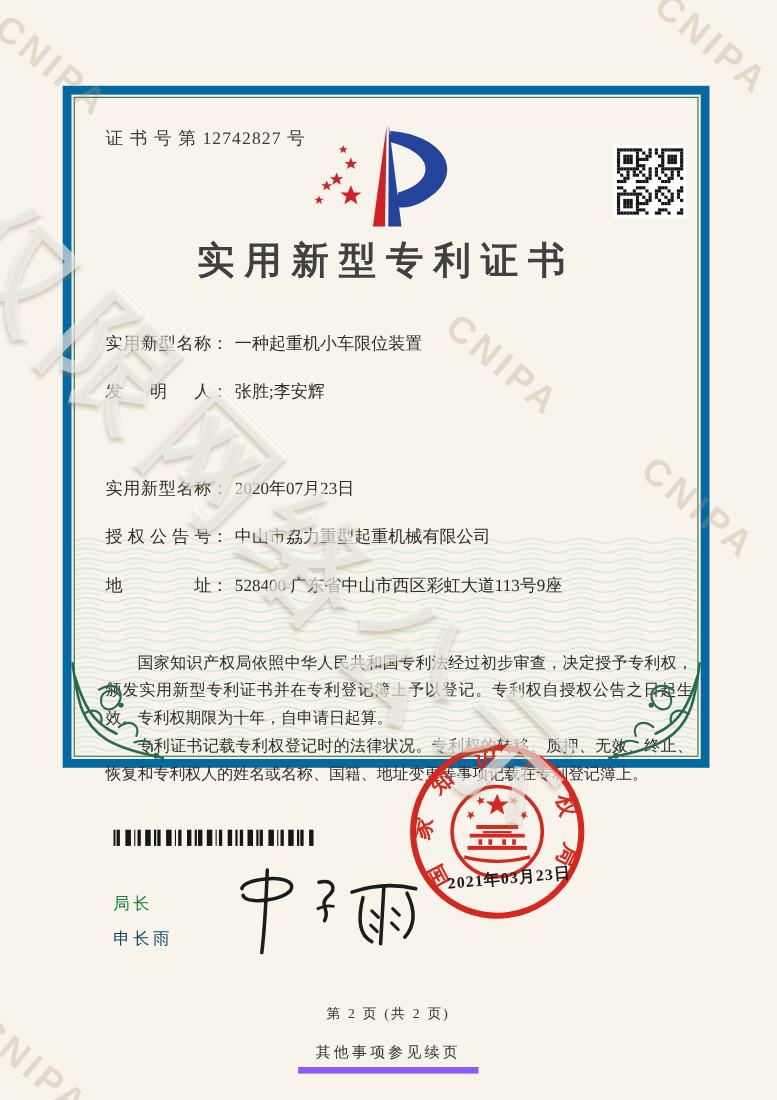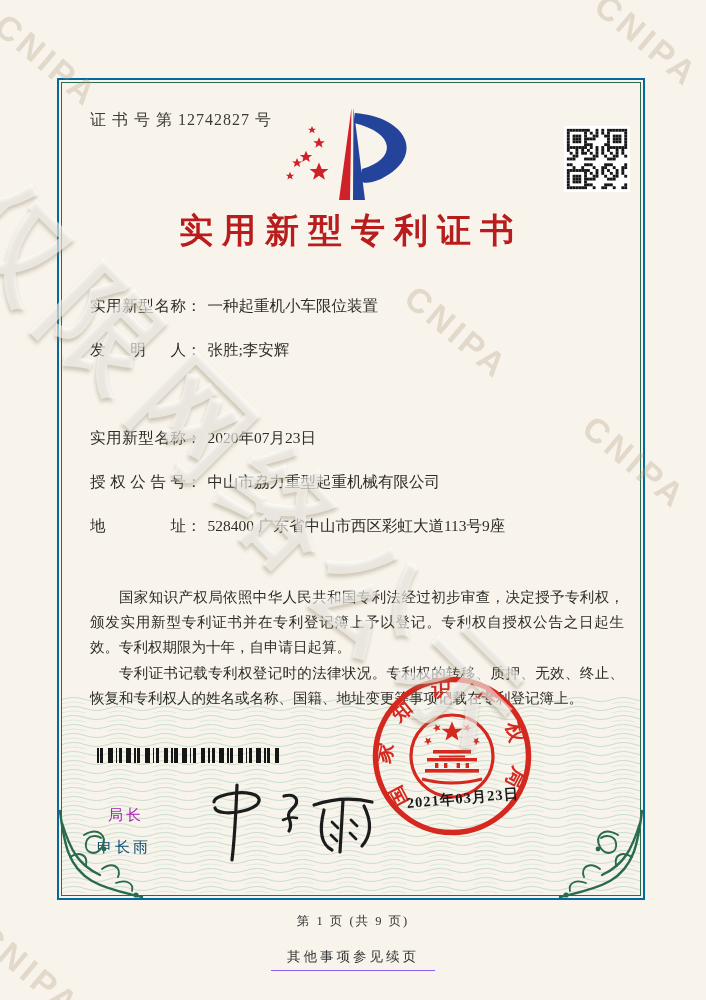--- a/index.html
+++ b/index.html
@@ -3,58 +3,58 @@
 <meta charset="utf-8">
 <style>
   html,body{margin:0;padding:0;}
   body{
     width:706px;height:1000px;position:relative;overflow:hidden;
     background:#f8f4ec;
     font-family:"Liberation Serif","DejaVu Serif",serif;
   }
   
   .frame{
-    position:absolute;left:57px;top:78px;width:588px;height:822px;
-    border:2px solid #0369a1;box-sizing:border-box;background:transparent;
+    position:absolute;left:57px;top:78px;width:588px;height:620px;
+    border:8px solid #0369a1;box-sizing:border-box;background:transparent;
   }
   .frame-inner{position:absolute;inset:2px;border:1px solid #2a6b4e;pointer-events:none;}
   
   .guilloche{position:absolute;left:3px;right:3px;bottom:3px;height:200px;overflow:hidden;}
   .guilloche svg{display:block;width:100%;height:100%;}
   
   .corner{position:absolute;bottom:-3px;width:88px;height:92px;z-index:6;}
   .corner.left{left:-3px;}
   .corner.right{right:-3px;transform:scaleX(-1);}
   
   .cert-no{position:absolute;left:31px;top:30px;font-size:16px;letter-spacing:1px;color:#3c3a36;}
   .logo{position:absolute;left:50%;transform:translateX(-50%);top:26px;width:152px;height:102px;}
   .qr{position:absolute;right:13px;top:46px;width:66px;height:66px;background:#fff;}
   .title{position:absolute;top:128px;left:0;width:100%;text-align:center;
-         font-size:34px;font-weight:bold;letter-spacing:9px;color:#b91c1c;}
+         font-size:34px;font-weight:bold;letter-spacing:9px;color:#404040;}
   
   .frow{position:absolute;left:31px;font-size:15.5px;color:#2e2c28;white-space:nowrap;}
   .flabel{display:inline-block;width:96px;text-align:justify;text-align-last:justify;vertical-align:bottom;}
   .colon{margin-right:6px;}
   .grant-no{position:absolute;left:280px;top:0;}
   
   .paras{position:absolute;left:31px;top:505px;width:534px;font-size:14.5px;
          line-height:1.74;color:#2e2c28;text-align:justify;}
   .paras p{margin:0;text-indent:2em;}
   
   .barcode{position:absolute;left:38px;top:668px;width:182px;height:15px;overflow:hidden;white-space:nowrap;font-size:0;}
   .barcode i{display:inline-block;height:100%;background:#161616;}
-  .signer-title{position:absolute;left:38px;top:726px;font-size:15px;letter-spacing:3px;color:#a21caf;margin-left:11px;}
+  .signer-title{position:absolute;left:38px;top:726px;font-size:15px;letter-spacing:3px;color:#15803d;}
   .signer-name{position:absolute;left:38px;top:758px;font-size:15px;letter-spacing:3px;color:#0c4a6e;}
   .signature{position:absolute;left:125px;top:700px;width:215px;height:88px;}
   .seal{position:absolute;left:367px;top:671px;width:170px;height:170px;z-index:20;}
   .seal-date{position:absolute;left:378px;top:789px;width:170px;text-align:center;z-index:21;
              font-size:14.5px;font-weight:bold;color:#1a1a1a;letter-spacing:1px;transform:rotate(-5deg);}
   .page-footer{position:absolute;left:0;bottom:9px;width:100%;text-align:center;font-size:12.5px;color:#333;letter-spacing:2px;}
   .note{position:absolute;left:50%;transform:translateX(-50%);top:948px;
-        font-size:13.5px;color:#333;letter-spacing:3px;border-bottom:1px solid #8b5cf6;padding:0 16px 4px;}
+        font-size:13.5px;color:#333;letter-spacing:3px;border-bottom:6px solid #8b5cf6;padding:0 16px 4px;}
   
   .wm-layer{position:absolute;inset:0;z-index:30;pointer-events:none;}
   .wm-big{position:absolute;left:28px;top:148px;font-size:112px;font-weight:bold;white-space:nowrap;
           letter-spacing:14px;color:rgba(255,255,255,0.55);
           text-shadow:2px 3px 4px rgba(142,128,100,0.38);
           transform:rotate(45deg);transform-origin:0 0;}
   .wm-cnipa{position:absolute;font-family:"Liberation Sans","DejaVu Sans",sans-serif;font-weight:bold;
             font-size:34px;letter-spacing:4px;color:rgba(176,156,122,0.30);
             transform:rotate(40deg);transform-origin:0 0;white-space:nowrap;}
 </style>
@@ -400,21 +400,21 @@
     <rect x="-17" y="7" width="3.4" height="5"></rect>
     <rect x="-8" y="7" width="3.4" height="5"></rect>
     <rect x="4.6" y="7" width="3.4" height="5"></rect>
     <rect x="13.6" y="7" width="3.4" height="5"></rect>
     <rect x="-27" y="13" width="54" height="3.6"></rect>
     <path d="M-30,23 Q0,31 30,23" fill="none" stroke="#d5281e" stroke-width="3"></path>
   </g>
 </svg>
 <div class="seal-date">2021年03月23日</div>
 
-<div class="page-footer" style="position:absolute;top:913px;">第 1 页 (共 9 页)</div>
+<div class="page-footer" style="position:absolute;top:913px;">第 2 页 (共 2 页)</div>
 <div class="note">其他事项参见续页</div>
 
 <div class="wm-layer">
   <span class="wm-big">仅限网络公示</span>
   <span class="wm-cnipa" style="left:12px;top:6px;">CNIPA</span>
   <span class="wm-cnipa" style="left:612px;top:-14px;">CNIPA</span>
   <span class="wm-cnipa" style="left:422px;top:278px;">CNIPA</span>
   <span class="wm-cnipa" style="left:600px;top:408px;">CNIPA</span>
   <span class="wm-cnipa" style="left:-6px;top:916px;">CNIPA</span>
 </div>

